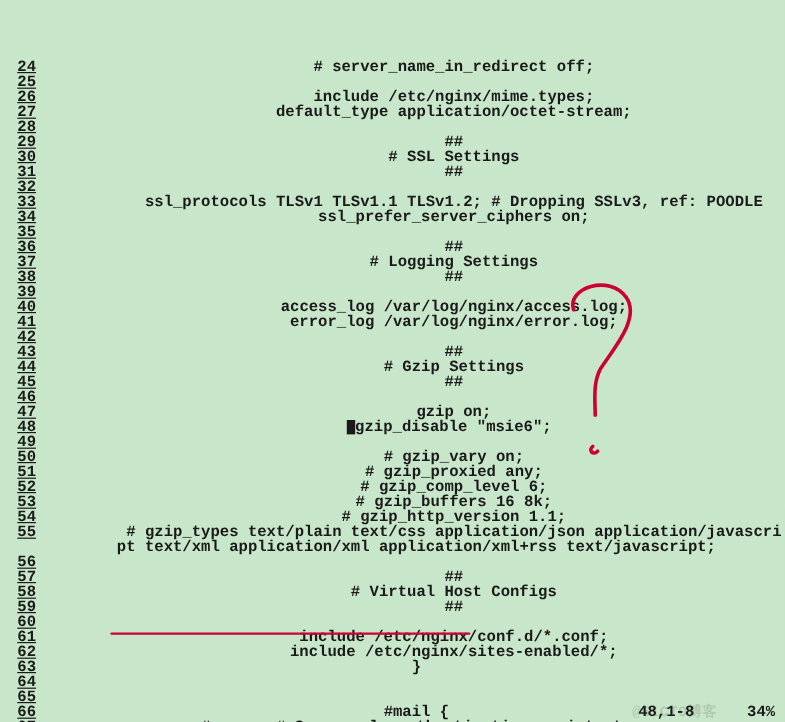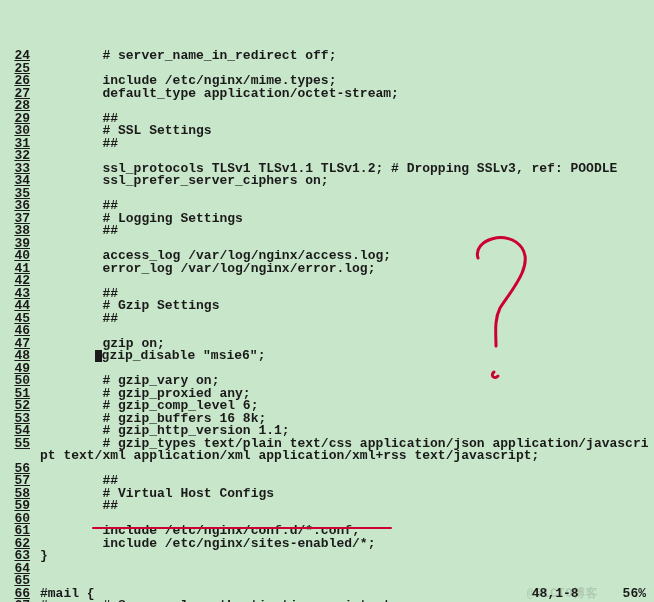--- a/index.html
+++ b/index.html
@@ -21,21 +21,21 @@
       width: 32px;
       text-align: right;
       text-decoration: underline;
       flex-shrink: 0;
       padding-right: 2px;
     }
     .gutter {
       width: 8px;
       flex-shrink: 0;
     }
-    .code { flex: 1; }
+    .code { flex: 1; text-align: center; }
     .cursor {
       display: inline-block;
       width: 7px;
       height: 12px;
       background: #1a1a1a;
       vertical-align: middle;
     }
     .underline-red {
       position: absolute;
       height: 2px;
@@ -78,17 +78,17 @@
 
 <svg class="qmark" width="90" height="170" viewBox="0 0 90 170">
   <path d="M 18 28 C 12 10, 48 -2, 62 18 C 74 36, 50 62, 40 78 C 34 90, 36 104, 36 116" stroke="#cc0033" stroke-width="3" fill="none" stroke-linecap="round"></path>
   <path d="M 34 142 C 30 145, 34 150, 38 146" stroke="#cc0033" stroke-width="3" fill="none" stroke-linecap="round"></path>
 </svg>
 
 <div class="watermark">@51CTO博客</div>
 
 <div class="status">
   <span>48,1-8</span>
-  <span>56%</span>
+  <span>34%</span>
 </div>
 
 
 
 
 </body></html>

